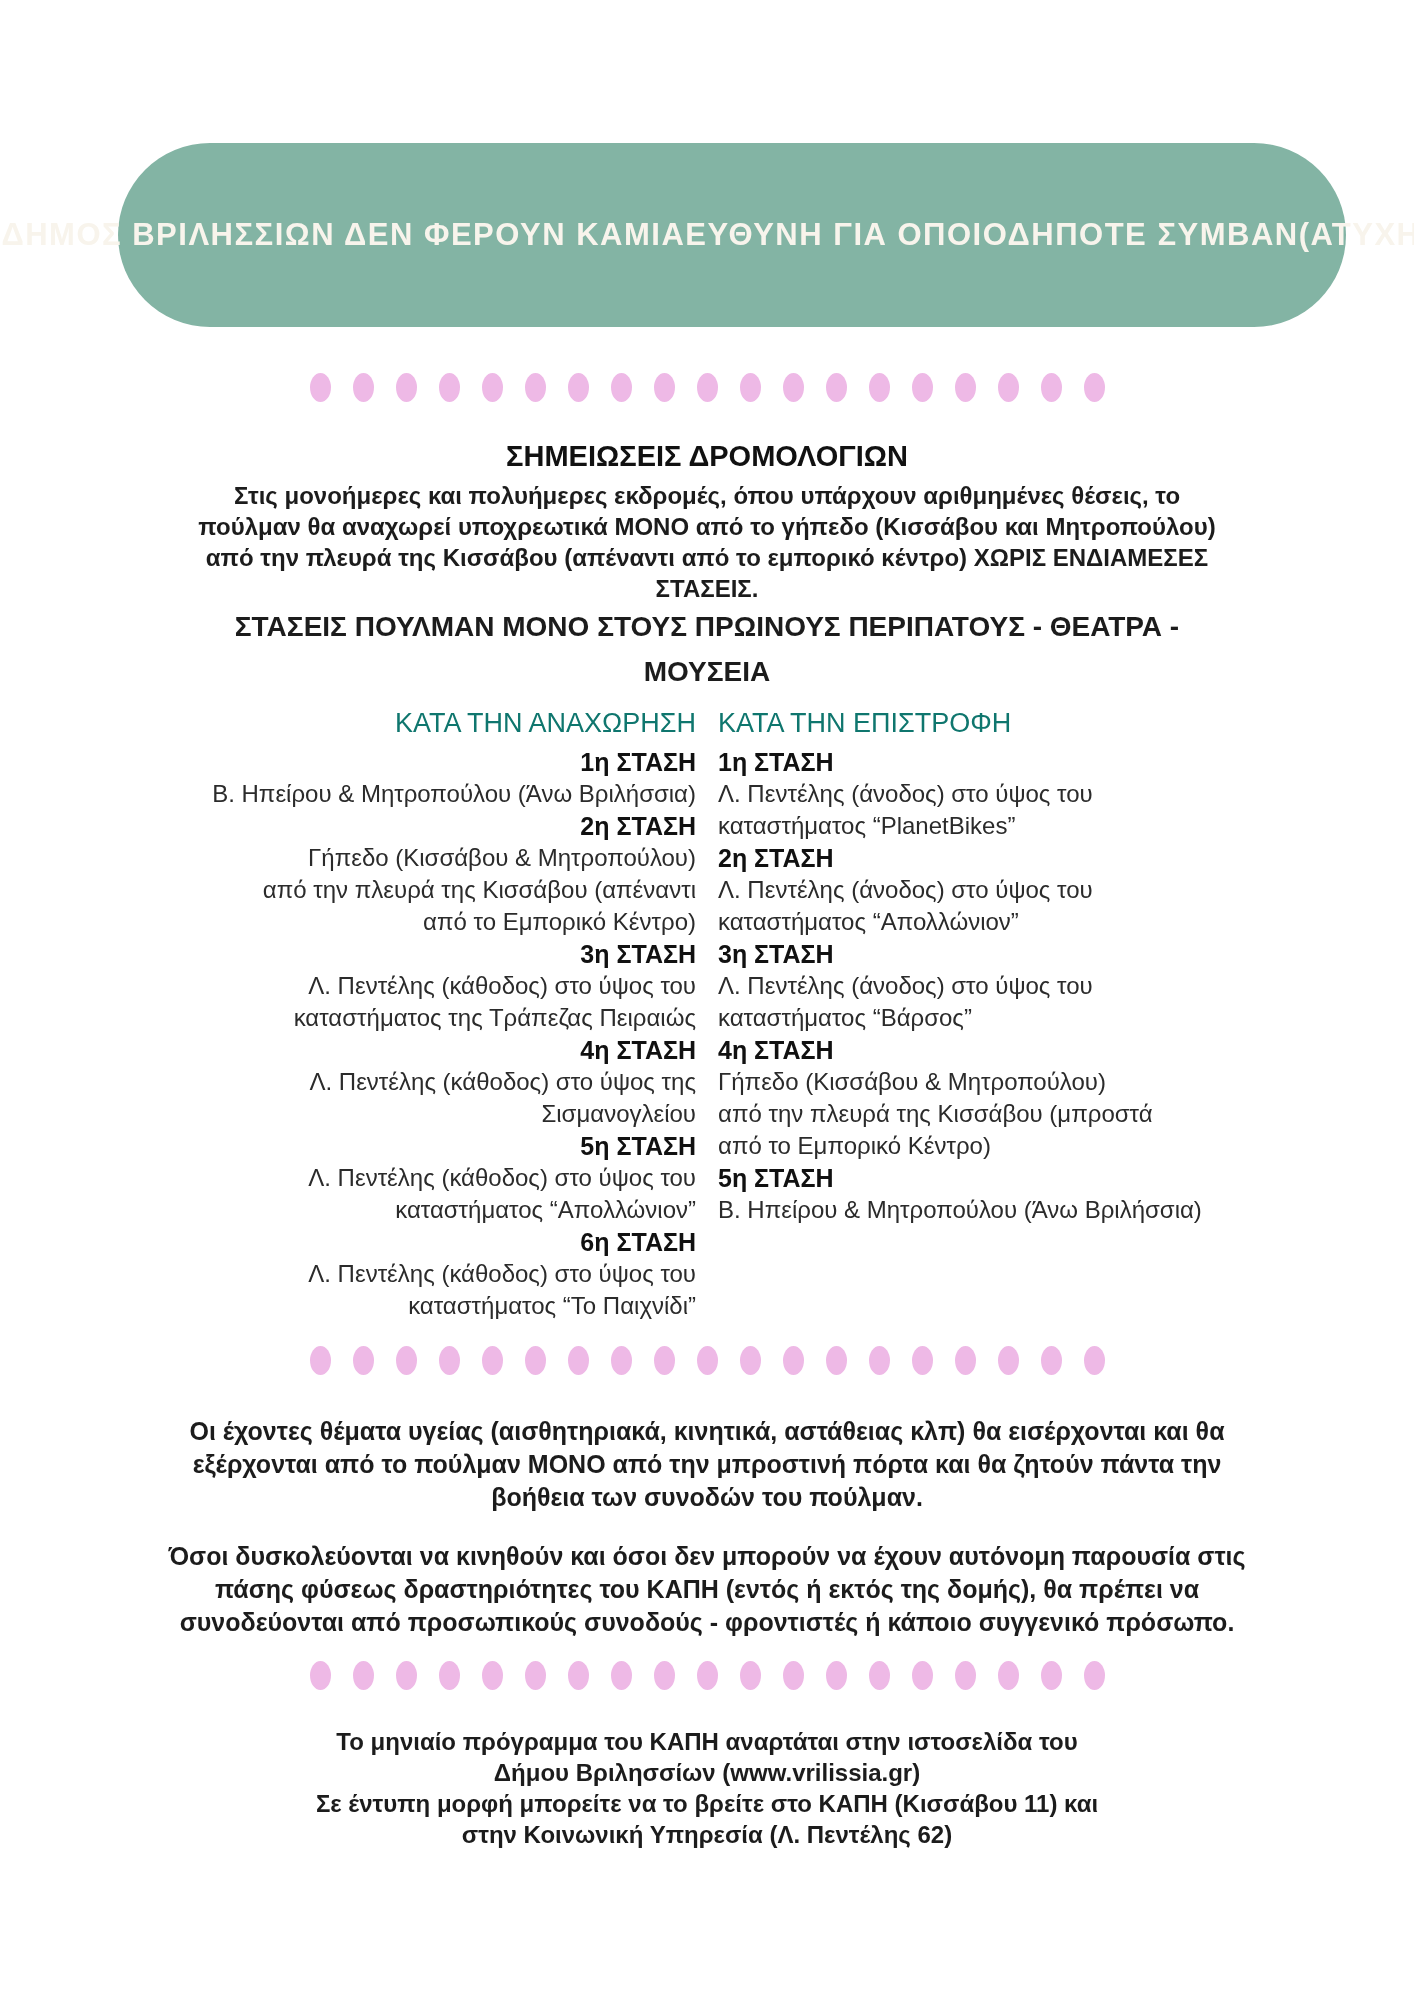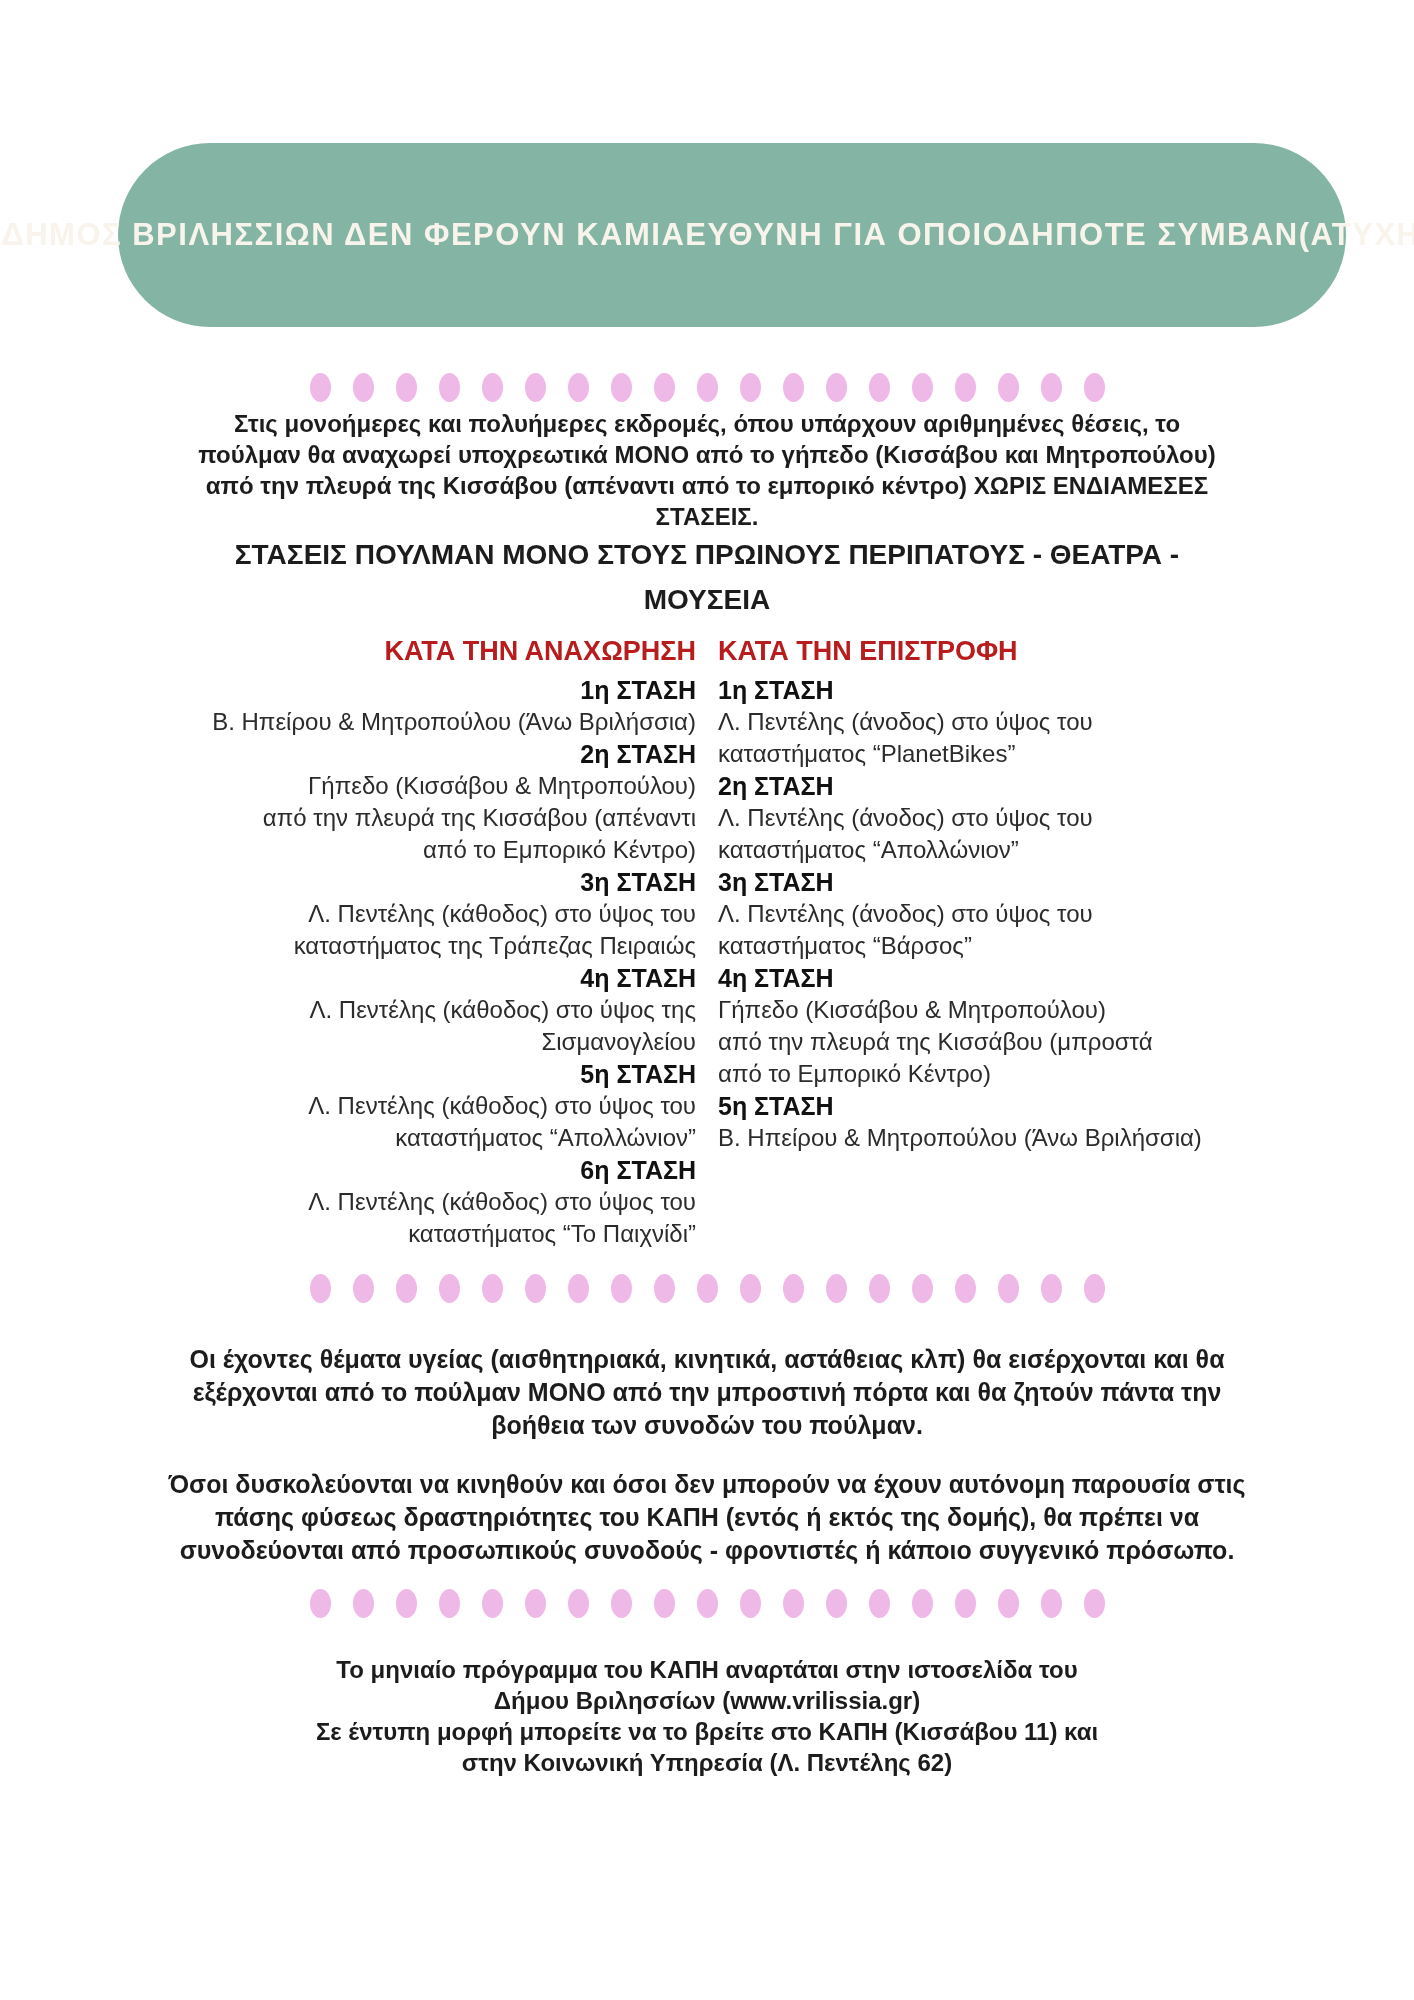--- a/index.html
+++ b/index.html
@@ -68,22 +68,22 @@
     line-height:45px;
     white-space:nowrap;
   }
   .columns{
     display:flex;justify-content:center;gap:22px;margin-top:12px;
   }
   .col{width:568px;}
   .col-left{text-align:right;}
   .col-right{text-align:left;}
   .col-header{
-    font-size:27px;font-weight:bold;line-height:34px;
-    margin-bottom:6px;color:#b91c1c;
+    font-size:27px;font-weight:normal;line-height:34px;
+    margin-bottom:6px;color:#0f766e;
   }
   .stop-line{
     font-size:24px;line-height:32px;color:#2b2b2b;
     white-space:nowrap;
   }
   .col-left .stop-line{white-space:normal;}
   .stop-line.bold{
     font-weight:bold;color:#111;font-size:25px;
   }
   .note-para .pline{
@@ -130,20 +130,21 @@
     <span class="dot"></span>
     <span class="dot"></span>
     <span class="dot"></span>
     <span class="dot"></span>
     <span class="dot"></span>
     <span class="dot"></span>
   </div>
 
 <div class="content">
 
+  <div class="section-title">ΣΗΜΕΙΩΣΕΙΣ ΔΡΟΜΟΛΟΓΙΩΝ</div>
 
   <div class="notes-para">
       <div class="pline">Στις μονοήμερες και πολυήμερες εκδρομές, όπου υπάρχουν αριθμημένες θέσεις, το</div>
       <div class="pline">πούλμαν θα αναχωρεί υποχρεωτικά ΜΟΝΟ από το γήπεδο (Κισσάβου και Μητροπούλου)</div>
       <div class="pline">από την πλευρά της Κισσάβου (απέναντι από το εμπορικό κέντρο) ΧΩΡΙΣ ΕΝΔΙΑΜΕΣΕΣ</div>
       <div class="pline">ΣΤΑΣΕΙΣ.</div>
     </div>
 
   <div class="stops-title">
       <div class="pline">ΣΤΑΣΕΙΣ ΠΟΥΛΜΑΝ ΜΟΝΟ ΣΤΟΥΣ ΠΡΩΙΝΟΥΣ ΠΕΡΙΠΑΤΟΥΣ - ΘΕΑΤΡΑ -</div>

